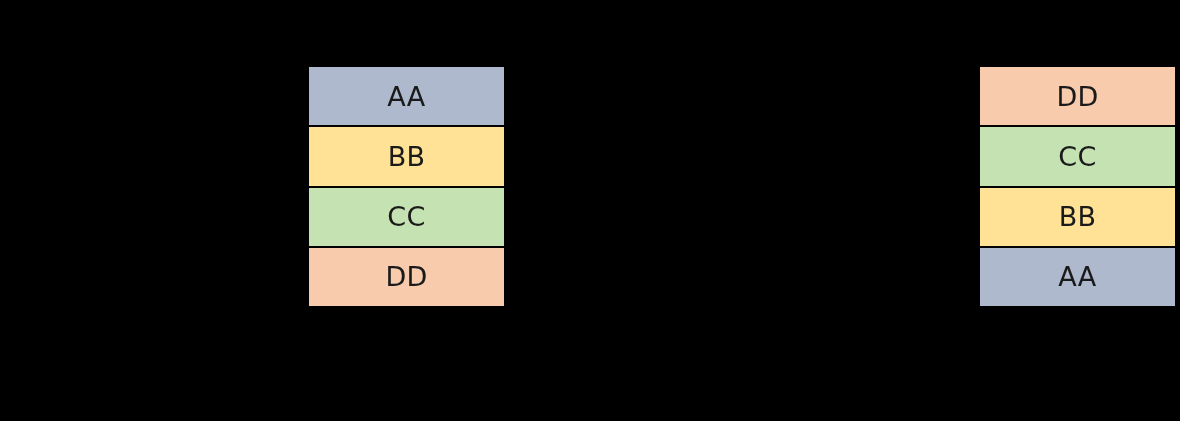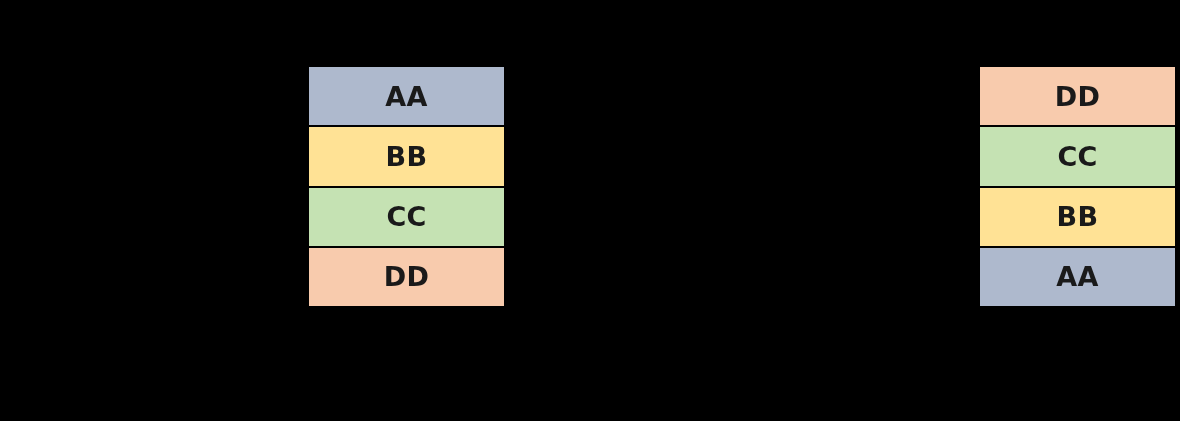--- a/index.html
+++ b/index.html
@@ -45,21 +45,21 @@
     margin-bottom: -2px;
     position: relative;
   }
   .block:last-child {
     margin-bottom: 0;
   }
   .block-label {
     font-size: 27px;
     line-height: 1;
     color: #1a1a1a;
-    font-weight: 700;
+    font-weight: 400;
     letter-spacing: 0.3px;
     user-select: none;
   }
 </style>
 </head>
 <body>
 
 <div id="canvas" style="width: 1180px; height: 421px; background: rgb(0, 0, 0);">
 
   <div class="stack" id="stack-left">

